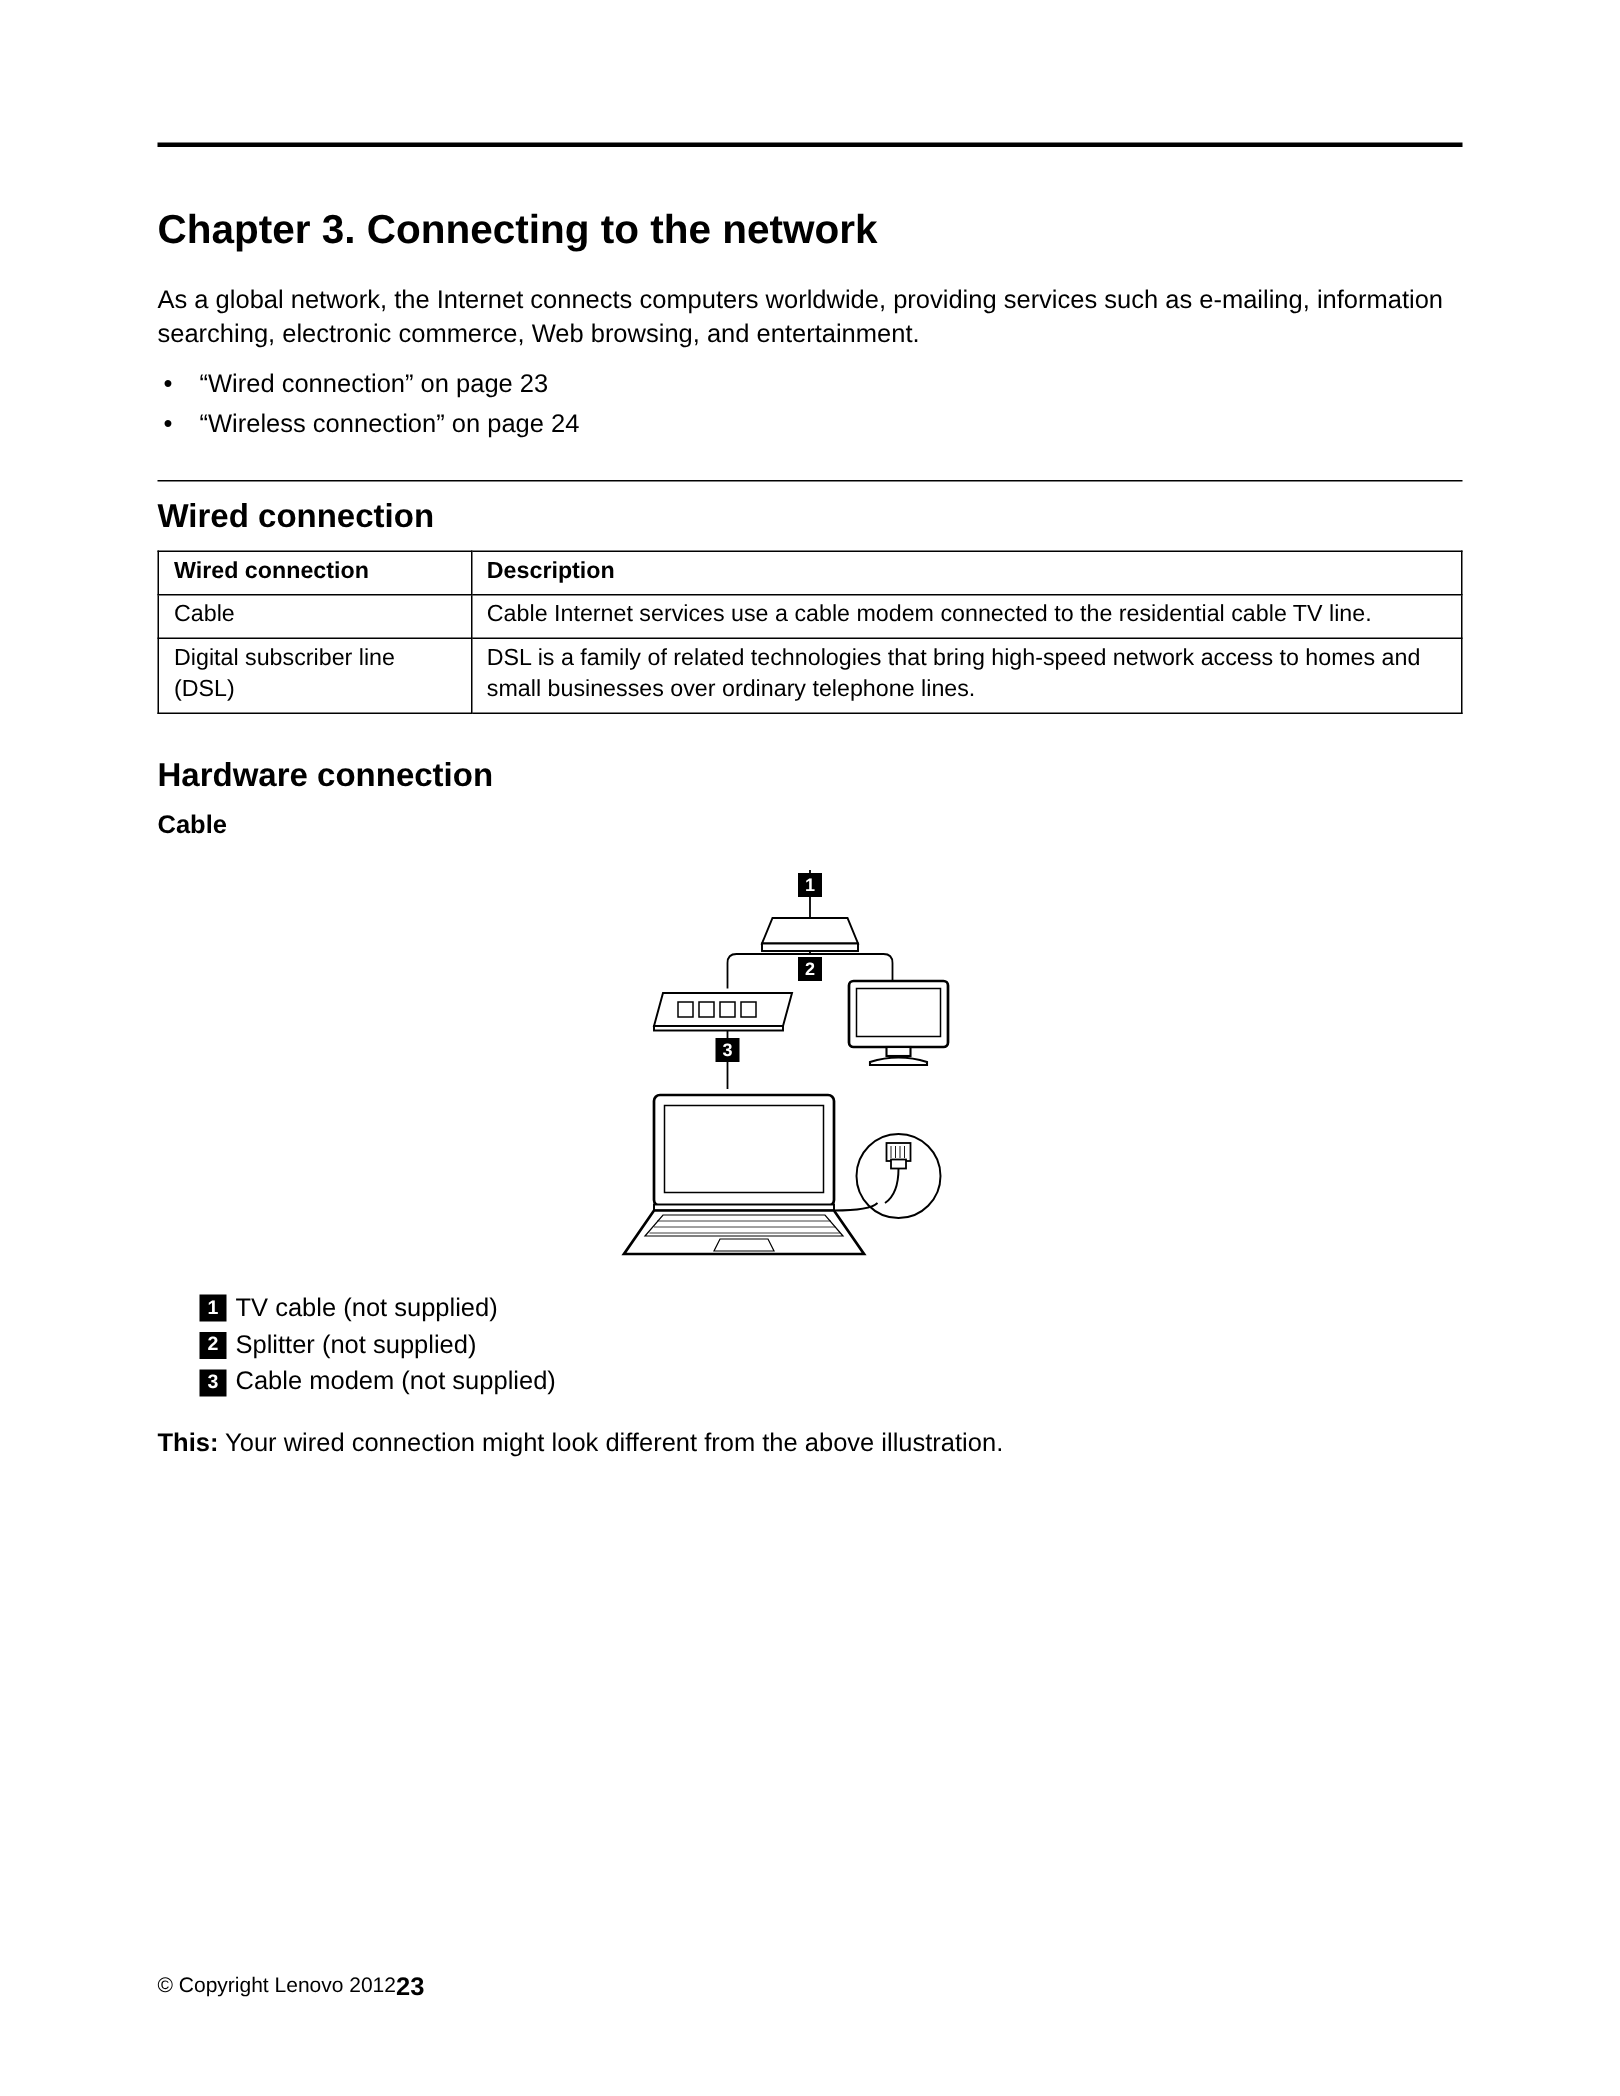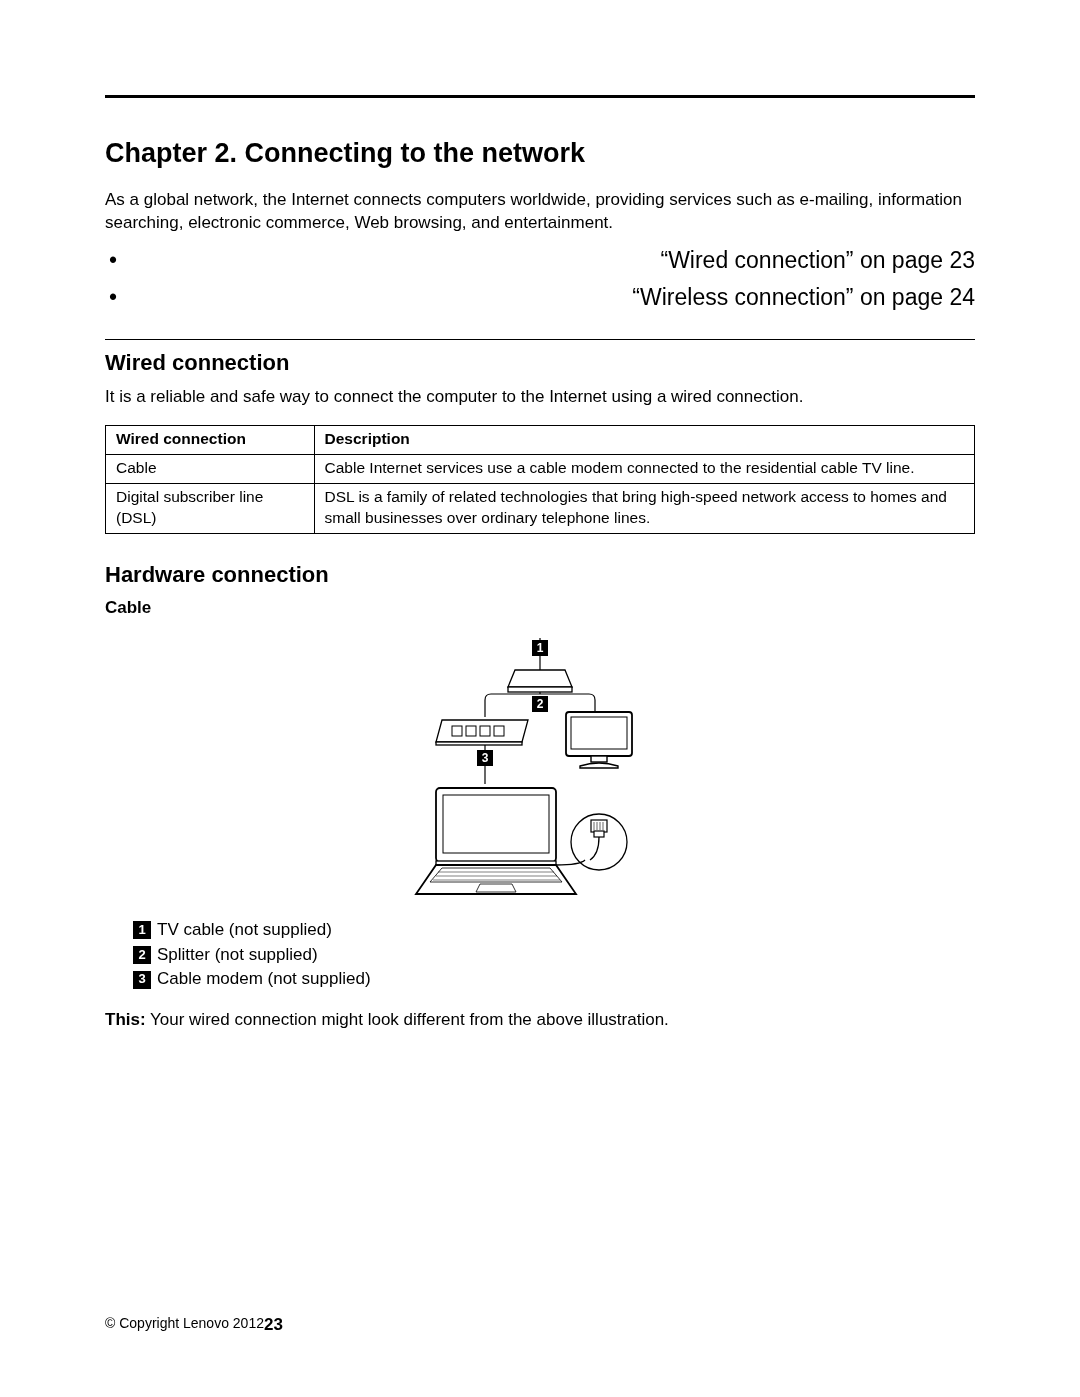--- a/index.html
+++ b/index.html
@@ -33,25 +33,24 @@
     font-size: 17px;
     line-height: 1.35;
     margin-bottom: 4px;
   }
   ul.ways-list {
     list-style: none;
     padding-left: 0;
     margin-bottom: 24px;
   }
   ul.ways-list li {
-    font-size: 23px;
+    font-size: 17px;
     line-height: 1.6;
     padding-left: 28px;
     position: relative;
-    text-align: right;
   }
   ul.ways-list li::before {
     content: "•";
     position: absolute;
     left: 4px;
     top: 0;
   }
   .section-rule {
     border: none;
     border-top: 1px solid #000;
@@ -131,33 +130,32 @@
     font-weight: bold;
     font-size: 17px;
   }
 </style>
 </head>
 <body>
 
 <div class="page">
   <hr class="top-rule">
 
-  <h1>Chapter 2.   Connecting to the network</h1>
+  <h1>Chapter 3.   Connecting to the network</h1>
 
   <p class="intro">As a global network, the Internet connects computers worldwide, providing services such as e-mailing, information searching, electronic commerce, Web browsing, and entertainment.</p>
 
   <ul class="ways-list">
     <li>“Wired connection” on page 23</li>
     <li>“Wireless connection” on page 24</li>
   </ul>
 
   <hr class="section-rule">
 
   <h2>Wired connection</h2>
-  <p class="body">It is a reliable and safe way to connect the computer to the Internet using a wired connection.</p>
 
   <table>
     <thead>
       <tr>
         <th class="col-a">Wired connection</th>
         <th>Description</th>
       </tr>
     </thead>
     <tbody>
       <tr>

